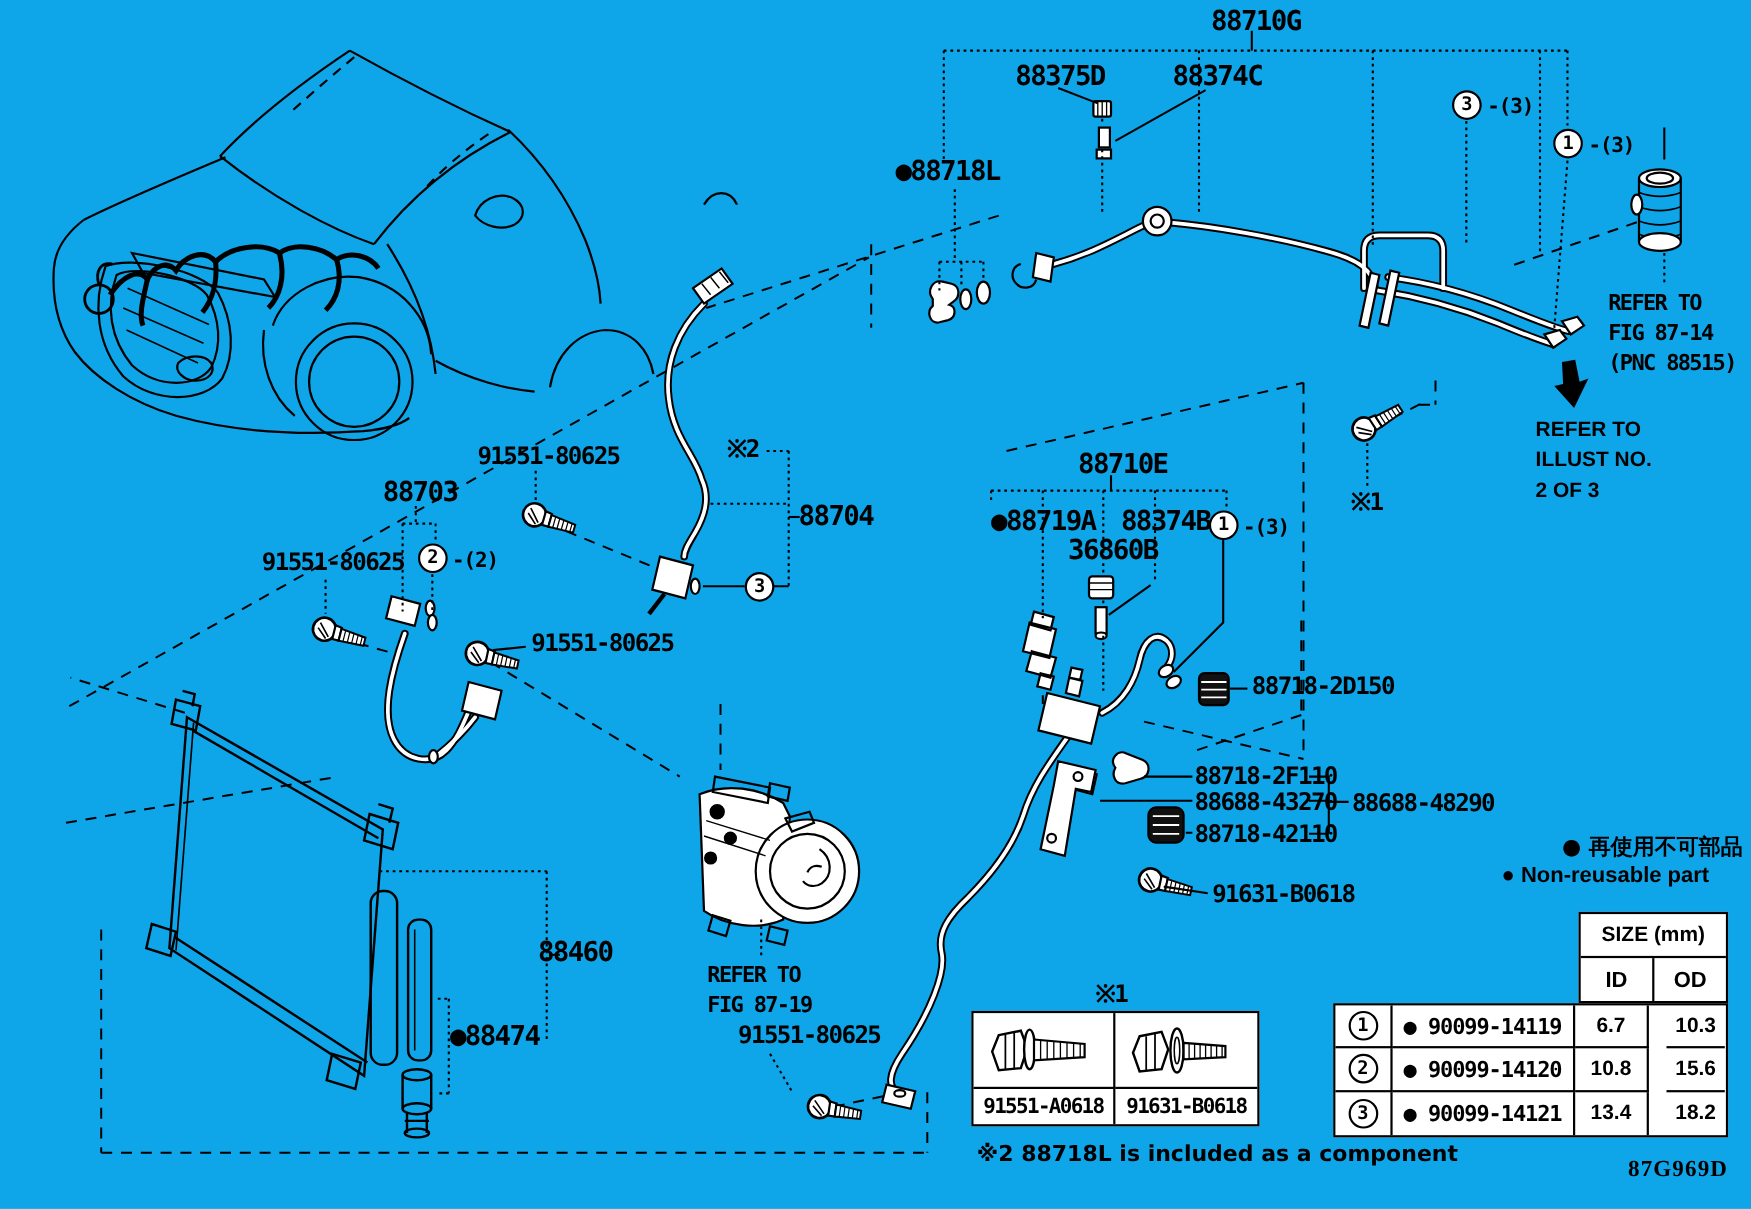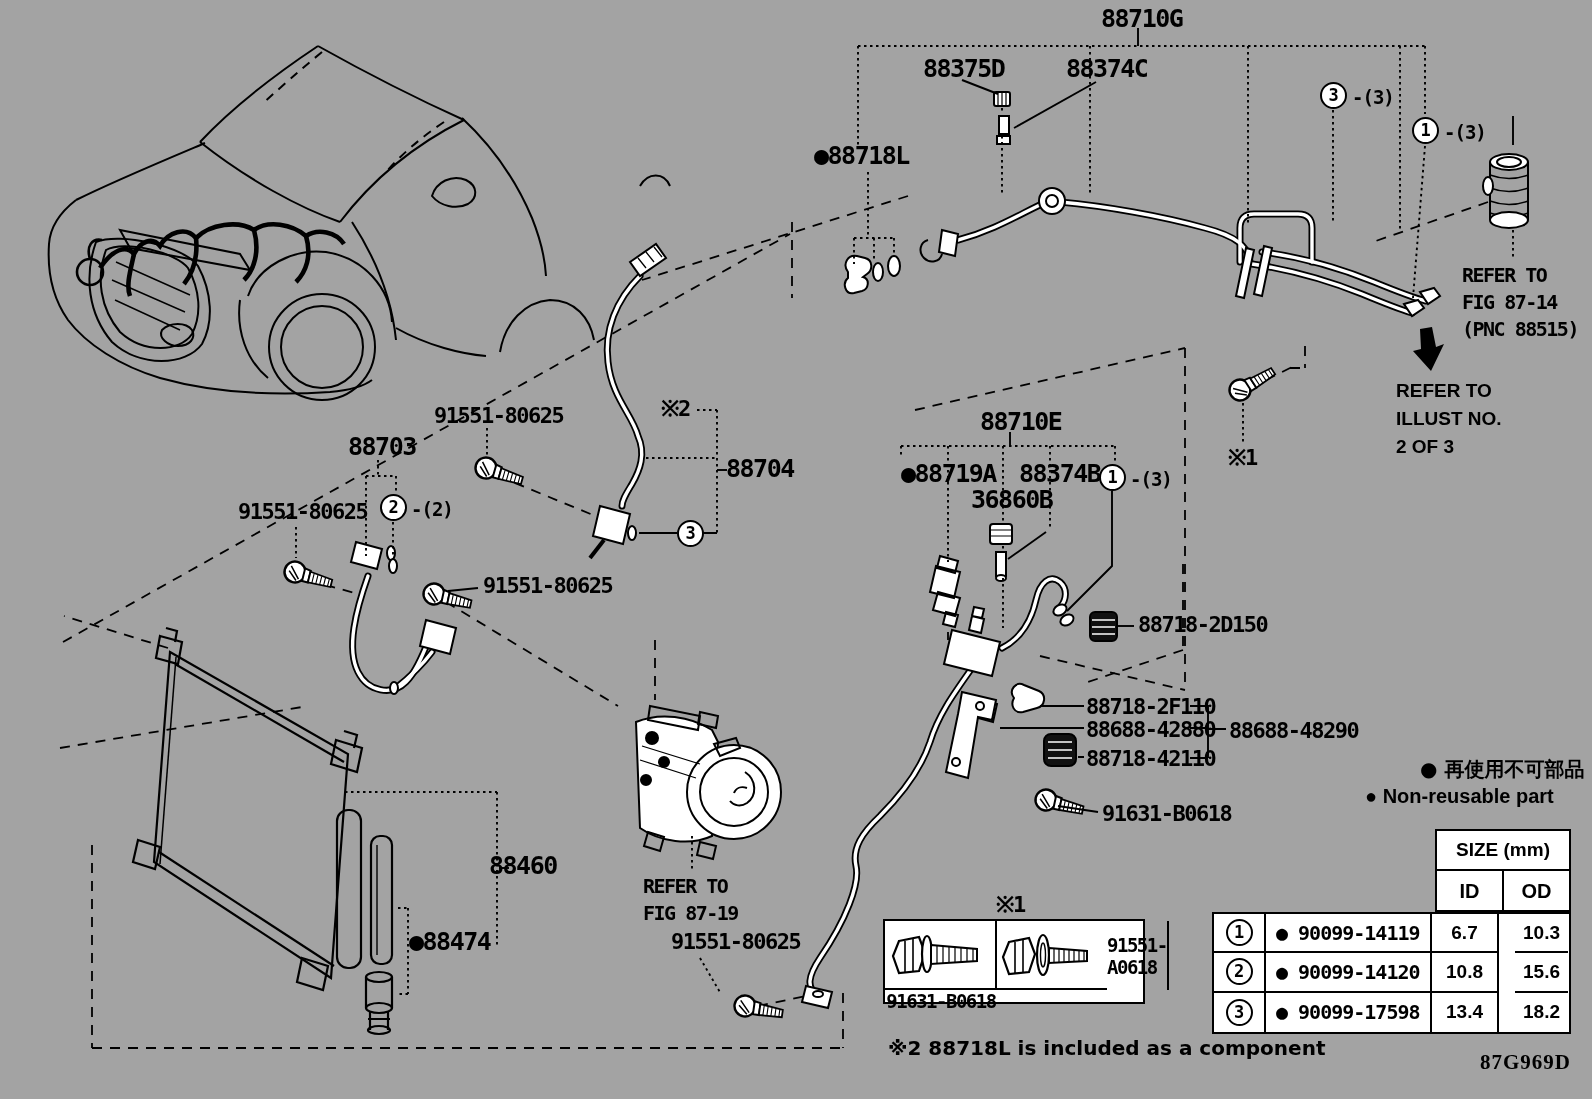--- a/index.html
+++ b/index.html
@@ -1,16 +1,16 @@
 <!DOCTYPE html>
 <html><head>
 <meta charset="utf-8">
 <style>
   html,body { margin:0; padding:0; background:#fff; }
-  #stage { position:relative; width:1592px; height:1099px; background:#a3a3a3; overflow:hidden;
+  #stage { position:relative; width:1592px; height:1099px; background:#0ea5e9; overflow:hidden;
            font-family:"DejaVu Sans Mono","Liberation Mono",monospace; color:#000; }
   svg.art { position:absolute; left:0; top:0; }
   .lbl { position:absolute; white-space:nowrap; font-weight:bold; font-size:22px;
          letter-spacing:-1.5px; line-height:1.05; }
   .lbl.big { font-size:25px; }
   .circ { position:absolute; box-sizing:border-box; width:27px; height:27px;
           border:2.6px solid #000; border-radius:50%; background:#fff; text-align:center;
           line-height:22px; font-weight:bold; font-size:17px; letter-spacing:0; }
   .qty { position:absolute; font-weight:bold; font-size:19px; letter-spacing:-1px; white-space:nowrap; }
   .refblock { position:absolute; font-weight:bold; font-size:20px; letter-spacing:-1.5px; }
@@ -38,23 +38,23 @@
                     display:flex; align-items:center; justify-content:center; box-sizing:border-box; }
   .sizebody > div:nth-child(4n) { border-right:none;margin-left:16px; }
   .sizebody > div:nth-child(n+9) { border-bottom:none; }
   .sizebody .pn { justify-content:flex-start; padding-left:10px; font-weight:bold;
                   font-size:20px; letter-spacing:-1px; }
   .sizebody .mm { font:bold 19px "Liberation Sans",sans-serif; }
   .circ-in { box-sizing:border-box; width:27px; height:27px; border:2.4px solid #000; border-radius:50%;
              text-align:center; line-height:22px; font-weight:bold; font-size:17px; }
 
   
-  .fastener { position:absolute; left:883px; top:919px; width:262px; height:85px;
+  .fastener { position:absolute; left:883px; top:919px; width:262px; height:105px;
               border:2.5px solid #000; box-sizing:border-box; background:#fff;
-              display:grid; grid-template-columns:1fr 1fr 1fr; grid-template-rows:69px 1fr; }
+              display:grid; grid-template-columns:1fr 1fr; grid-template-rows:69px 1fr; }
   .fastener > div { box-sizing:border-box; display:flex; align-items:center; justify-content:center; }
   .fastener .fi { border-bottom:2.5px solid #000; }
   .fastener .c1 { border-right:2.5px solid #000; }
   .fastener .fl { font-weight:bold; font-size:19px; letter-spacing:-1.5px; }
 </style>
 </head>
 <body>
 
 <div id="stage">
 
@@ -326,21 +326,21 @@
 
   <div class="lbl big" style="left:980px; top:409px">88710E</div>
   <div class="lbl big" style="left:901px; top:461px">●88719A</div>
   <div class="lbl big" style="left:1019px; top:461px">88374B</div>
   <span class="circ" style="left:1099px; top:464px">1</span>
   <span class="qty" style="left:1130px; top:468px">-(3)</span>
   <div class="lbl big" style="left:971px; top:487px">36860B</div>
 
   <div class="lbl" style="left:1138px; top:613px">88718-2D150</div>
   <div class="lbl" style="left:1086px; top:695px">88718-2F110</div>
-  <div class="lbl" style="left:1086px; top:718px">88688-42880</div>
+  <div class="lbl" style="left:1086px; top:718px">88688-43270</div>
   <div class="lbl" style="left:1229px; top:719px">88688-48290</div>
   <div class="lbl" style="left:1086px; top:747px">88718-42110</div>
   <div class="lbl" style="left:1102px; top:802px">91631-B0618</div>
 
   <div class="jp" style="left:1420px; top:756px">● 再使用不可部品</div>
   <div class="en" style="left:1365px; top:785px">● Non-reusable part</div>
 
   <div class="lbl" style="left:434px; top:404px">91551-80625</div>
   <div class="lbl big" style="left:348px; top:434px">88703</div>
   <span class="circ" style="left:380px; top:494px">2</span>
@@ -406,19 +406,19 @@
     <div class="mm">10.3</div>
     <div>
         <span class="circ-in">2</span>
       </div>
     <div class="pn">● 90099-14120</div>
     <div class="mm">10.8</div>
     <div class="mm">15.6</div>
     <div>
         <span class="circ-in">3</span>
       </div>
-    <div class="pn">● 90099-17598</div>
+    <div class="pn">● 90099-14121</div>
     <div class="mm">13.4</div>
     <div class="mm">18.2</div>
   </div>
 
   <div class="figcode" style="left:1480px; top:1050px">87G969D</div>
 </div>
 
 </body></html>

